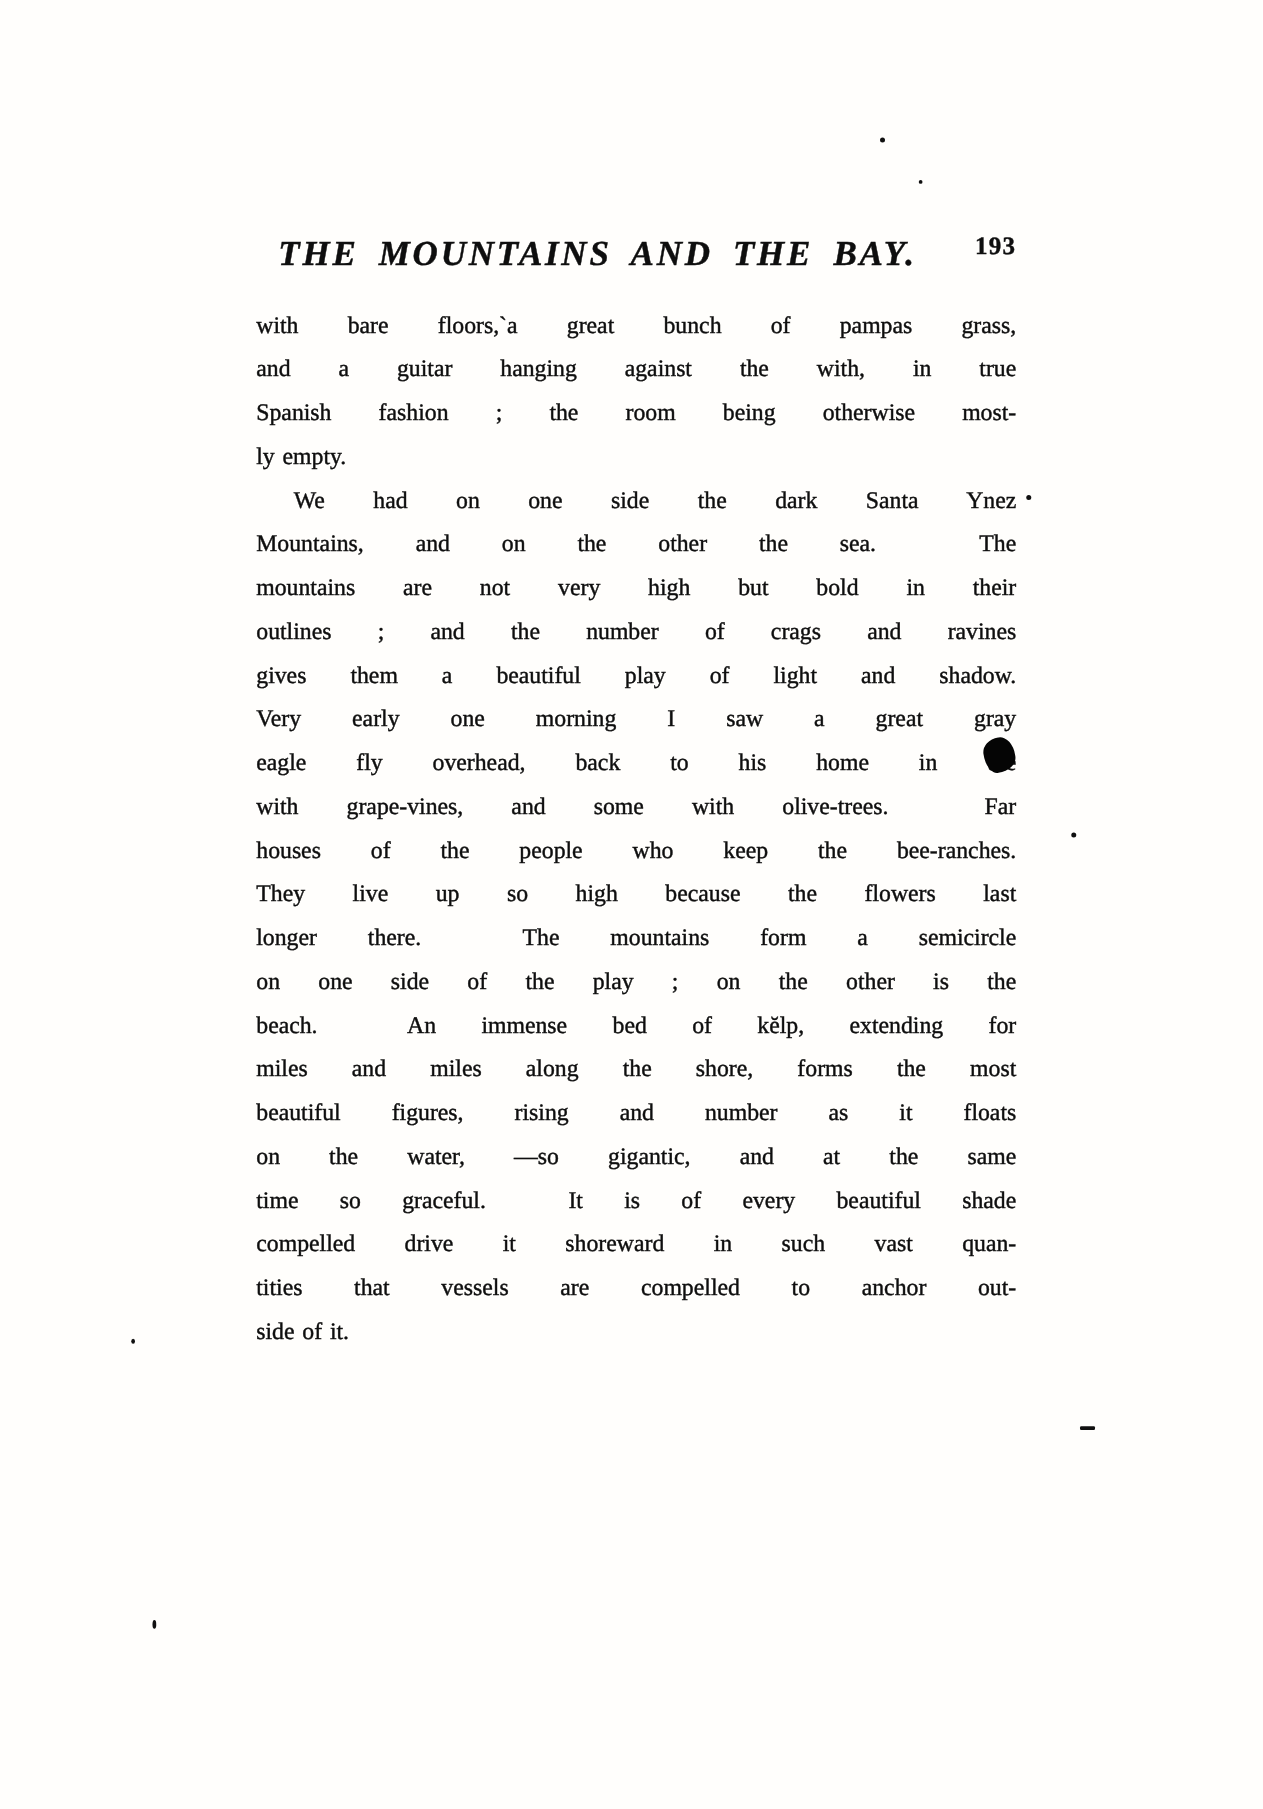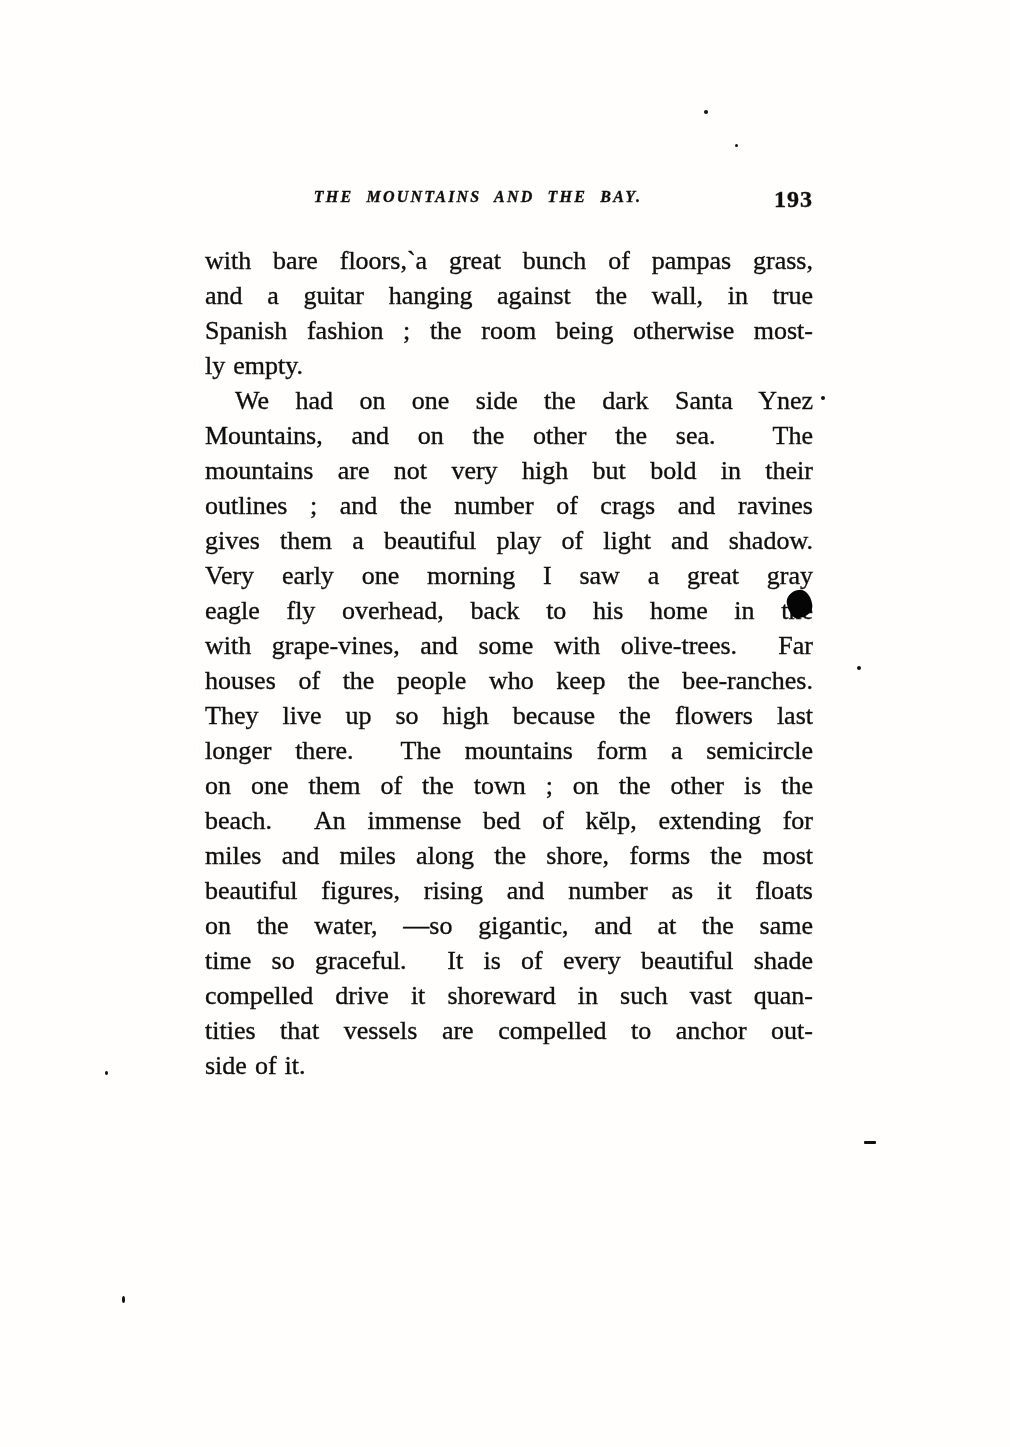--- a/index.html
+++ b/index.html
@@ -21,43 +21,43 @@
     height: 32px;
   }
   .running-title {
     position: absolute;
     left: 0;
     right: 62px;
     top: 0;
     text-align: center;
     font-style: italic;
     font-weight: bold;
-    font-size: 16px;
+    font-size: 28px;
     letter-spacing: 2.2px;
     word-spacing: 7px;
     white-space: nowrap;
   }
   .page-number {
     position: absolute;
     right: 0;
     top: -2px;
     font-weight: bold;
-    font-size: 24px;
+    font-size: 20px;
     letter-spacing: 1px;
   }
   .text-block {
     position: absolute;
     left: 205px;
     top: 243px;
     width: 608px;
   }
   .line {
     height: 35px;
     line-height: 35px;
-    font-size: 26px;
+    font-size: 19px;
     word-spacing: 1.5px;
   }
   .line.just {
     text-align: justify;
     text-align-last: justify;
     text-justify: inter-word;
   }
   .line.flush {
     text-align: right;
     text-align-last: left;
@@ -80,35 +80,35 @@
 <body>
 
 <div class="page">
   <div class="header">
     <div class="running-title">THE MOUNTAINS AND THE BAY.</div>
     <div class="page-number">193</div>
   </div>
 
   <div class="text-block">
       <div class="line just">with bare floors,`a great bunch of pampas grass,</div>
-      <div class="line just">and a guitar hanging against the wall, in true</div>
+      <div class="line just">and a guitar hanging against the with, in true</div>
       <div class="line just">Spanish fashion ; the room being otherwise most-</div>
       <div class="line flush">ly empty.</div>
       <div class="line just indent">We had on one side the dark Santa Ynez</div>
       <div class="line just">Mountains, and on the other the sea.&nbsp; The</div>
       <div class="line just">mountains are not very high but bold in their</div>
       <div class="line just">outlines ; and the number of crags and ravines</div>
       <div class="line just">gives them a beautiful play of light and shadow.</div>
       <div class="line just">Very early one morning I saw a great gray</div>
       <div class="line just">eagle fly overhead, back to his home in the</div>
       <div class="line just">with grape-vines, and some with olive-trees.&nbsp; Far</div>
       <div class="line just">houses of the people who keep the bee-ranches.</div>
       <div class="line just">They live up so high because the flowers last</div>
       <div class="line just">longer there.&nbsp; The mountains form a semicircle</div>
-      <div class="line just">on one them of the town ; on the other is the</div>
+      <div class="line just">on one side of the play ; on the other is the</div>
       <div class="line just">beach.&nbsp; An immense bed of kĕlp, extending for</div>
       <div class="line just">miles and miles along the shore, forms the most</div>
       <div class="line just">beautiful figures, rising and number as it floats</div>
       <div class="line just">on the water, —so gigantic, and at the same</div>
       <div class="line just">time so graceful.&nbsp; It is of every beautiful shade</div>
       <div class="line just">compelled drive it shoreward in such vast quan-</div>
       <div class="line just">tities that vessels are compelled to anchor out-</div>
       <div class="line flush">side of it.</div>
     </div>
 

